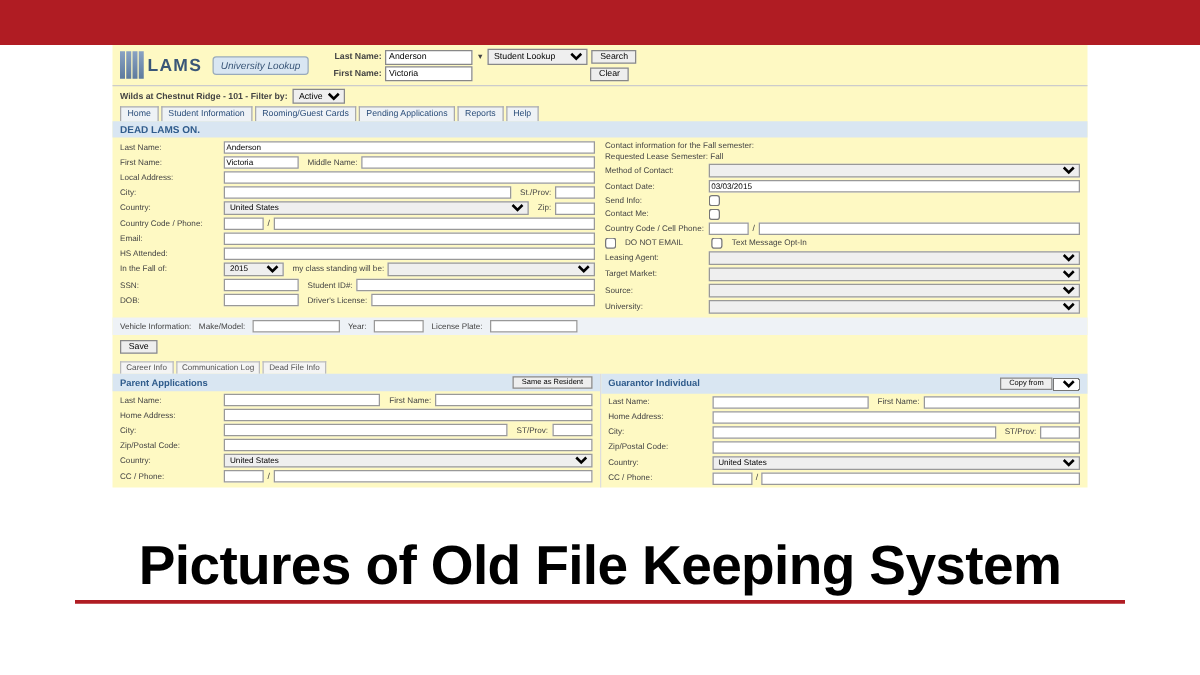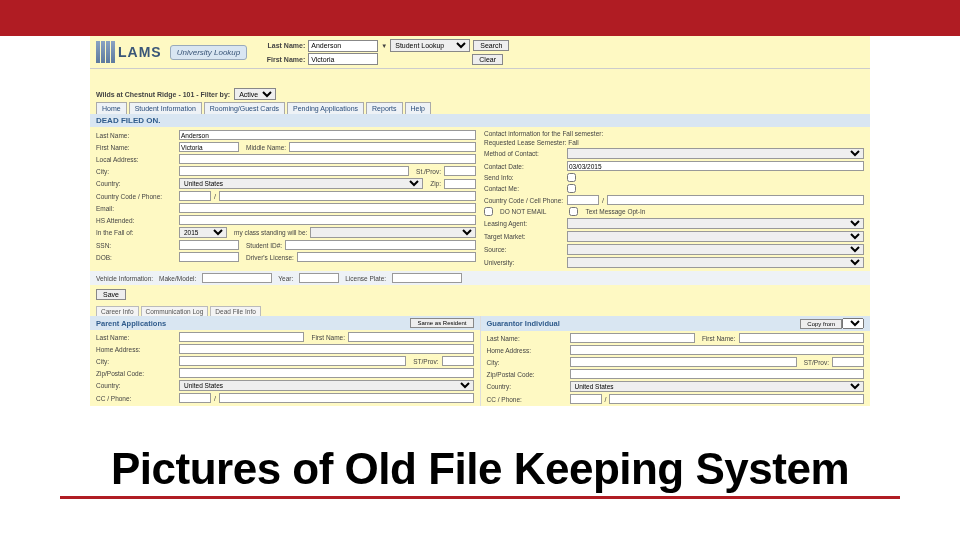--- a/index.html
+++ b/index.html
@@ -12,21 +12,21 @@
 .logo-cols { display: flex; gap: 1px; }
 .logo-col { width: 4px; height: 22px; background: linear-gradient(#8aa3c3, #5d7a9e); }
 .logo-text { font-weight: bold; font-size: 14px; color: #3a5678; letter-spacing: 1px; }
 .lookup-badge { background: #d9e6f2; border: 1px solid #9ab; padding: 2px 6px; font-size: 8px; font-style: italic; color: #3a5678; border-radius: 3px; }
 .lookup-fields { display: flex; flex-direction: column; gap: 1px; }
 .lookup-row { display: flex; align-items: center; gap: 3px; }
 .lookup-row label { width: 50px; text-align: right; font-weight: bold; }
 .lookup-row input { width: 70px; height: 12px; font-size: 7px; border: 1px solid #888; padding: 0 2px; }
 .lookup-row select { width: 80px; height: 13px; font-size: 7px; border: 1px solid #888; }
 .btn { font-size: 7px; padding: 1px 6px; border: 1px solid #888; background: #eee; cursor: pointer; }
-.statusbar { padding: 2px 6px; font-weight: bold; font-size: 7px; display: flex; align-items: center; gap: 4px; margin-top: 17px; }
+.statusbar { padding: 2px 6px; font-weight: bold; font-size: 7px; display: flex; align-items: center; gap: 4px; }
 .statusbar select { font-size: 7px; height: 12px; border: 1px solid #888; }
 .tabs { display: flex; gap: 2px; padding: 0 6px; font-size: 7px; }
 .tab { padding: 2px 5px; border: 1px solid #aaa; border-bottom: none; background: #eef2f6; color: #2a4d7a; cursor: pointer; }
 .section-title { background: #000; color: #fff; font-weight: bold; padding: 2px 6px; font-size: 8px; }
 .section-hdr { background: #d9e6f2; color: #305c8c; font-weight: bold; padding: 2px 6px; font-size: 8px; display: flex; align-items: center; justify-content: space-between; }
 .section-hdr .btn { font-size: 6px; }
 .form-area { display: flex; padding: 3px 6px; gap: 8px; }
 .form-col { flex: 1; display: flex; flex-direction: column; gap: 2px; }
 .frow { display: flex; align-items: center; gap: 3px; }
 .frow label { width: 80px; text-align: left; font-size: 6.5px; }
@@ -98,21 +98,21 @@
     <div class="tab">Rooming/Guest Cards</div>
     <div class="tab">Pending Applications</div>
     <div class="tab">Reports</div>
     <div class="tab">Help</div>
   </div>
 
 
   <div style="display:flex;">
     <div style="flex:1;">
       <div class="section-hdr">
-        <span>DEAD FILED ON.</span>
+        <span>DEAD LAMS ON.</span>
       </div>
     </div>
   </div>
 
   <div class="form-area">
     <div class="form-col">
       <div class="frow">
             <label>Last Name:</label>
             <input type="text" value="Anderson" style="">
           </div>

